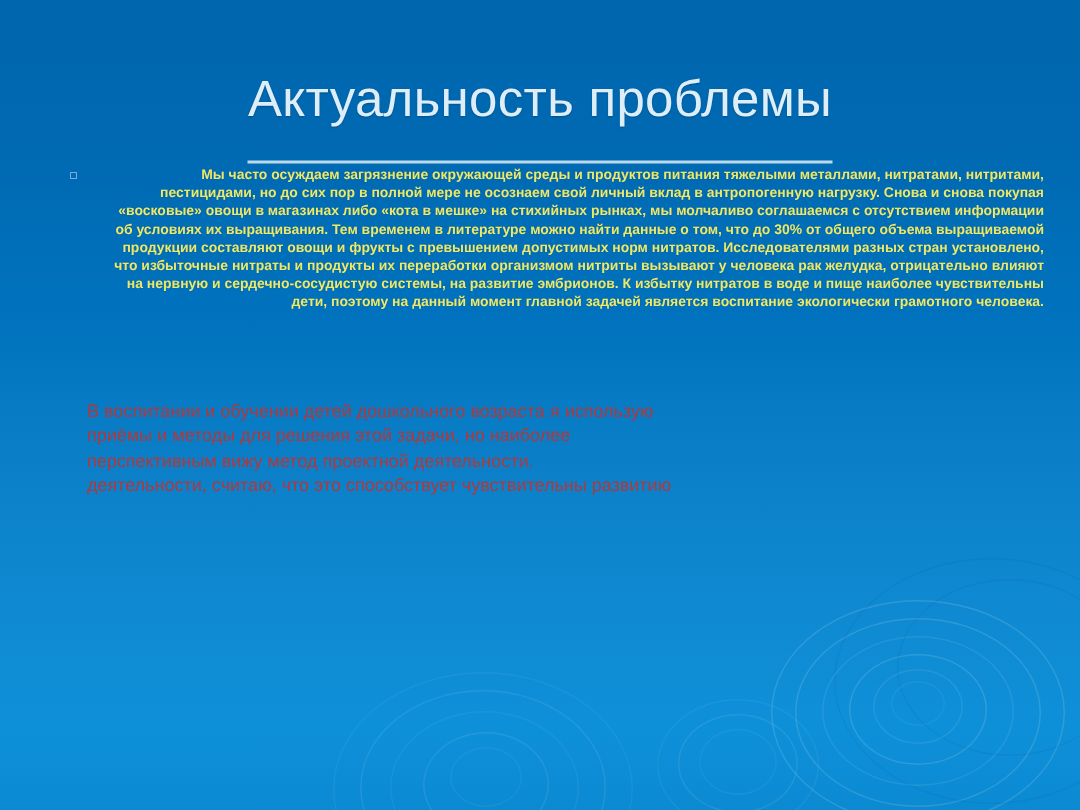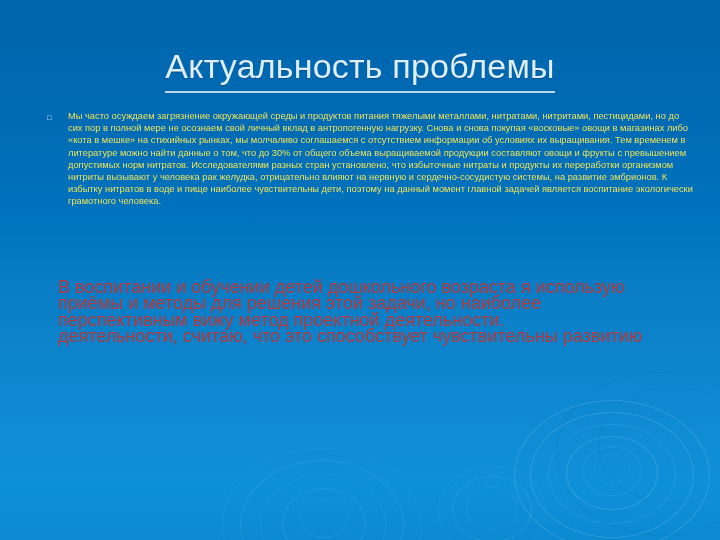--- a/index.html
+++ b/index.html
@@ -34,50 +34,50 @@
   #title-block {
     position:absolute; left:0; top:44px; width:720px;
     text-align:center;
   }
   #title-text {
     display:inline-block;
     font-size:34px; line-height:44px;
     color:#ddeef8;
     letter-spacing:0.2px;
     border-bottom:2px solid #bcd9ec;
-    padding-bottom:3px;
+    padding-bottom:19px;
     text-shadow:0 1px 1px rgba(0,40,80,0.35);
   }
 
   
   #body-block-1 {
     position:absolute; left:46px; top:110px; width:650px;
     display:flex; align-items:flex-start;
   }
   #bullet-1 {
     width:22px; flex:0 0 22px;
     color:#8fc4e8; font-size:9px; line-height:12.2px;
     font-family:"DejaVu Sans", sans-serif;
     padding-top:1px;
   }
   #para-1 {
     flex:1 1 auto;
     color:#ece96a;
     font-size:9.3px; line-height:12.2px;
-    text-align:left;
+    text-align:right;
     text-shadow:0 0 1px rgba(0,0,0,0.18);
+    font-weight:bold;
   }
 
   
   #body-block-2 {
     position:absolute; left:58px; top:266px; width:610px;
     color:#b0393d;
-    font-size:18px; line-height:16.4px;
+    font-size:12px; line-height:16.4px;
     text-align:left;
-    margin-top:13px;
   }
   #body-block-2 p { margin:0; }
 </style>
 </head>
 <body>
 
 <div id="slide">
 
   <div class="ripples">
 

